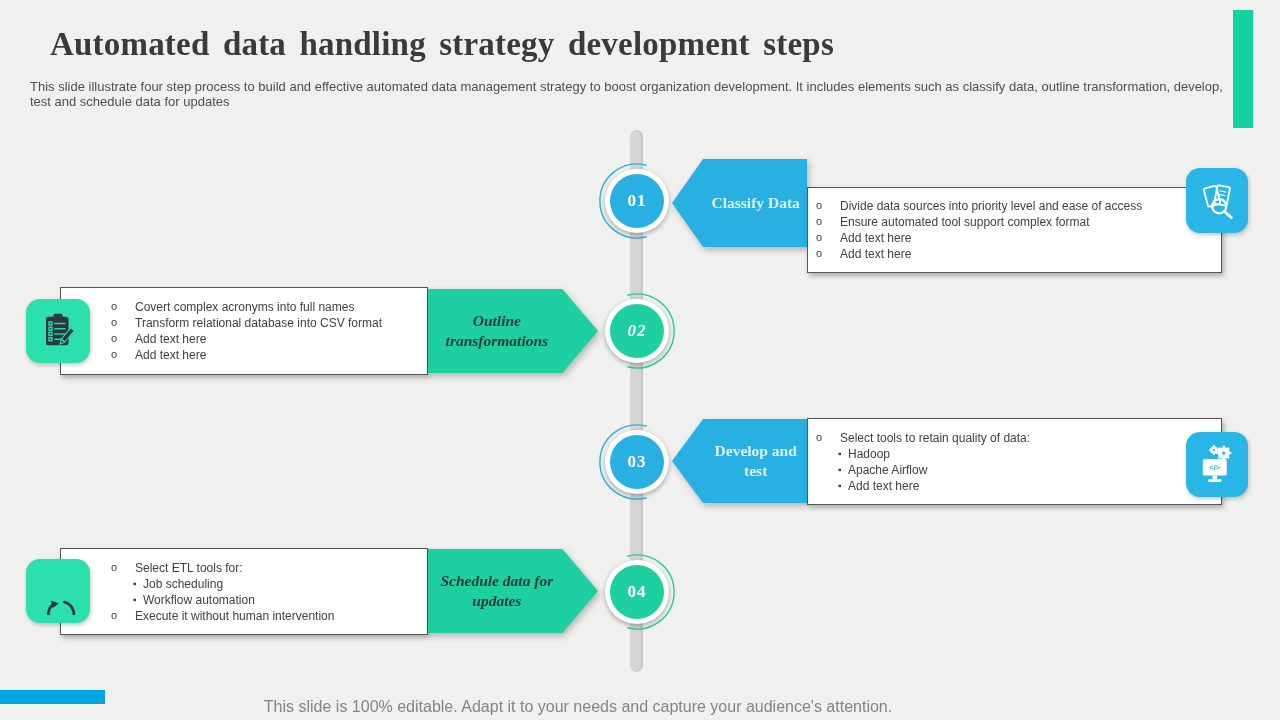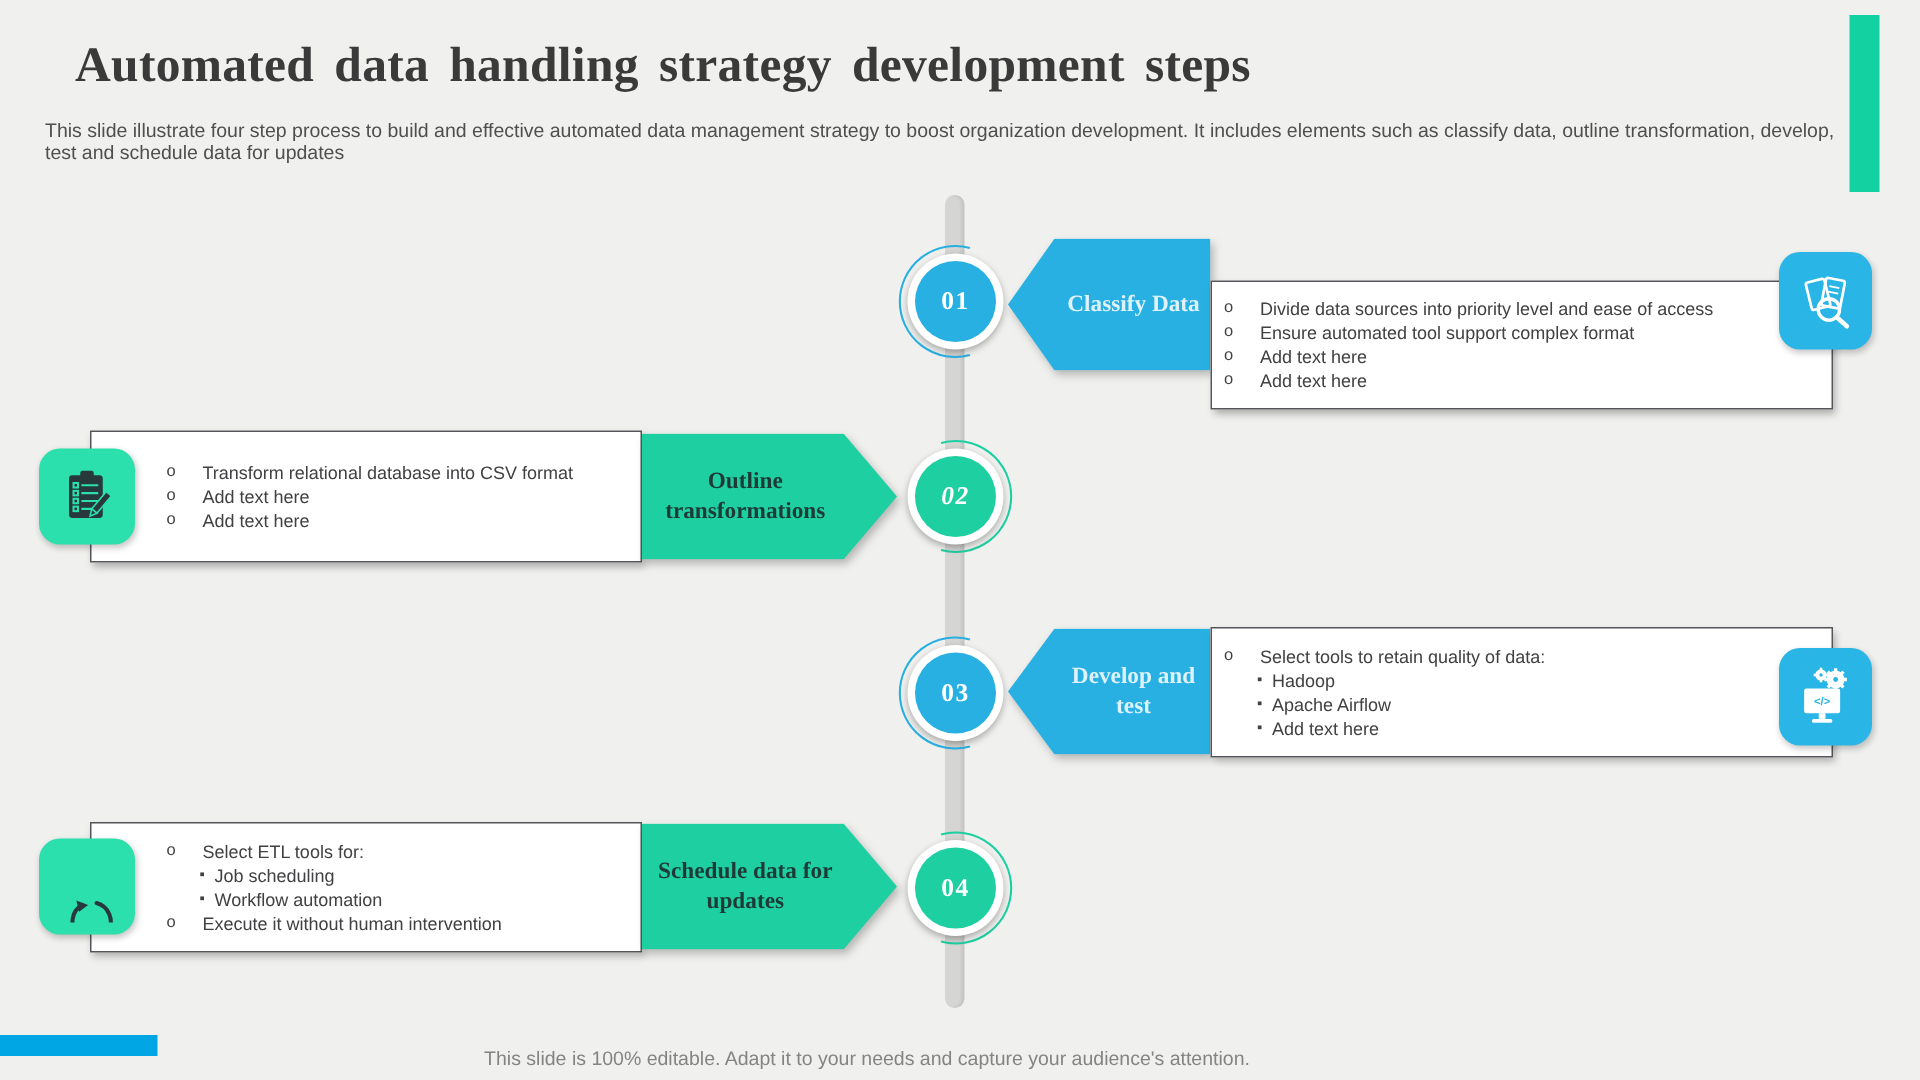--- a/index.html
+++ b/index.html
@@ -56,21 +56,21 @@
   .arrow {
     width:100%; height:100%;
     display:flex; align-items:center; justify-content:center;
     text-align:center;
     font-family:"Liberation Serif", serif; font-weight:bold;
     font-size:15.5px; line-height:20px;
   }
   .arrow.left  { clip-path:polygon(0 50%, 23% 0, 100% 0, 100% 100%, 23% 100%); }
   .arrow.right { clip-path:polygon(0 0, 79% 0, 100% 50%, 79% 100%, 0 100%); }
   .arrow.left  .arrow-label { margin-left:24%; width:70%; color:#ddf2fb; }
-  .arrow.right .arrow-label { margin-right:19%; width:75%; color:#1d3a36; }
+  .arrow.right .arrow-label { margin-right:19%; width:75%; color:#1d3a36;font-style:italic; }
 
   
   .box {
     background:#ffffff; border:1px solid #55565a;
     box-shadow:2px 3px 5px rgba(0,0,0,0.28);
     display:flex; flex-direction:column; justify-content:center;
   }
   .bullets { list-style:none; font-size:12px; color:#414042; }
   .bullets li { position:relative; line-height:16px; }
   .bullets li.b1 { padding-left:32px; }
@@ -89,21 +89,21 @@
   
   .icon-tile {
     border-radius:14px;
     display:flex; align-items:center; justify-content:center;
     box-shadow:1px 2px 4px rgba(0,0,0,0.22);
   }
 
   
   .footer {
     left:0; top:698px; width:1156px; text-align:center;
-    font-size:13px; color:#848484;
+    font-size:16px; color:#848484;
   }
 </style>
 </head>
 <body>
 
 <div class="abs title">Automated data handling strategy development steps</div>
 <div class="abs subtitle">This slide illustrate four step process to build and effective  automated data management strategy to boost organization development. It includes elements such as classify data, outline transformation, develop, test and schedule data for updates</div>
 
 <div class="abs bar-top-right" style="background:#14d1a2;"></div>
 <div class="abs bar-bottom-left" style="background:#00a5e3;"></div>
@@ -139,20 +139,21 @@
 </div>
 <svg class="abs arc-svg" style="left:597px; top:161px;" viewBox="0 0 80 80">
   <path d="M 49.6 4.3 A 37 37 0 1 0 49.6 75.7" fill="none" stroke="#29b0e3" stroke-width="1.4"></path>
 </svg>
 <div class="abs ring" style="left:605px; top:169px;">
   <div class="num-circle" style="background:#29b0e3;">01</div>
 </div>
 
 <div class="abs box box-left" style="left:60px; top:287px; width:368px; height:88px;">
   <ul class="bullets">
+    <li class="b1">Covert  complex acronyms into full names</li>
     <li class="b1">Transform  relational  database into CSV format</li>
     <li class="b1">Add text here</li>
     <li class="b1">Add text here</li>
   </ul>
 </div>
 <div class="abs arrow-wrap" style="left:428px; top:289px; width:170px; height:84px;">
   <div class="arrow right" style="background:#1ecfa2;">
     <div class="arrow-label">Outline transformations</div>
   </div>
 </div>

